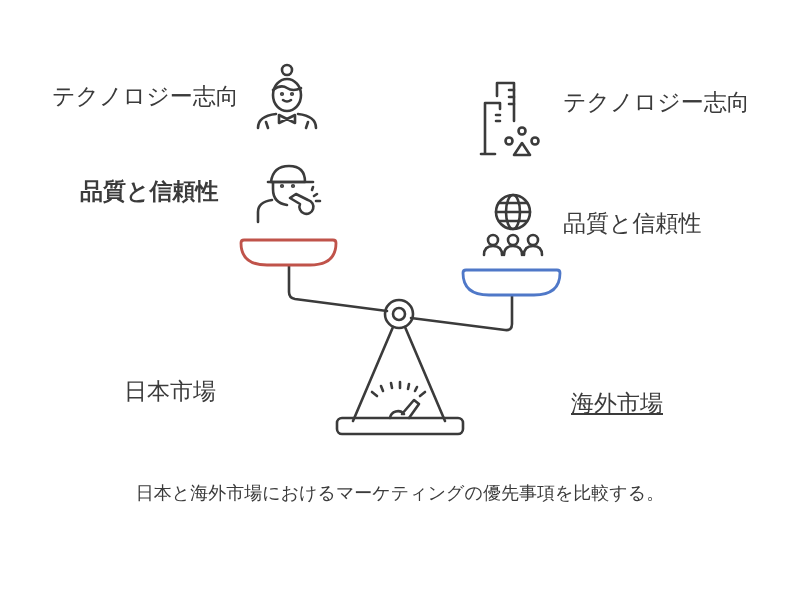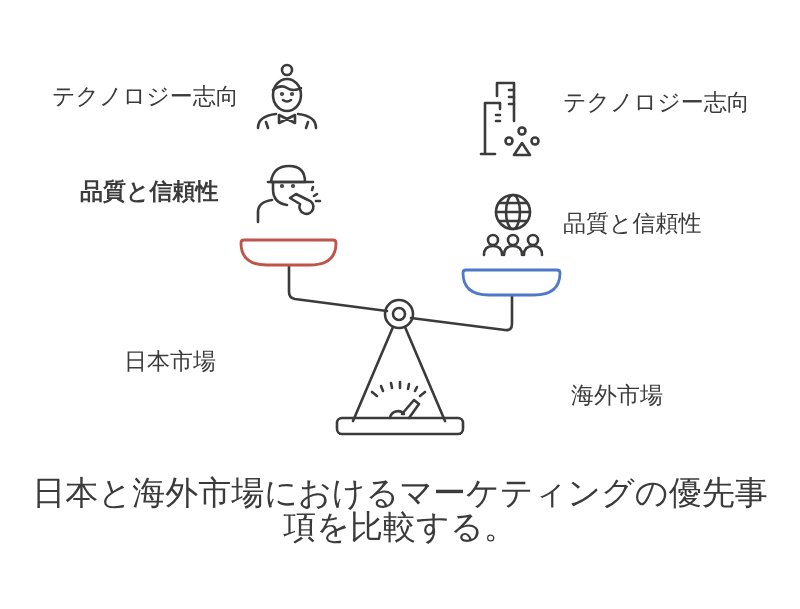--- a/index.html
+++ b/index.html
@@ -2,21 +2,21 @@
 <html><head>
 <meta charset="utf-8">
 <style>
   html, body { margin:0; padding:0; background:#ffffff; }
   body { width:800px; height:609px; position:relative; overflow:hidden;
          font-family:"DejaVu Sans", "Liberation Sans", sans-serif; color:#3b3b3b; }
   .label { position:absolute; font-size:23px; line-height:31px; color:#3b3b3b; white-space:nowrap; }
   .wrap2 { white-space:normal; width:200px; }
   svg.main { position:absolute; left:0; top:0; }
   .caption { position:absolute; left:20px; width:760px; top:476px; text-align:center;
-             font-size:33px; line-height:34px; color:#3b3b3b; }
+             font-size:18px; line-height:34px; color:#3b3b3b; }
 </style>
 </head>
 <body>
 
 <svg class="main" width="800" height="609" viewBox="0 0 800 609">
   <g fill="none" stroke="#3b3b3b" stroke-width="2.6" stroke-linecap="round" stroke-linejoin="round">
 
     <g>
       <circle cx="287" cy="70" r="5"></circle>
       <path d="M273 95 a14 16 0 1 1 28 0 a14 16 0 0 1 -28 0"></path>
@@ -77,16 +77,16 @@
   </g>
 
   <path d="M241 243 q0 -3 3 -3 h89 q3 0 3 3 q0 22 -26 22 h-43 q-26 0 -26 -22 z" fill="none" stroke="#c0534a" stroke-width="2.8"></path>
   <path d="M463 273 q0 -3 3 -3 h91 q3 0 3 3 q0 22 -26 22 h-45 q-26 0 -26 -22 z" fill="none" stroke="#4f78c8" stroke-width="2.8"></path>
 </svg>
 
 <div class="label" style="left:52px; top:81px;">テクノロジー志向</div>
 <div class="label" style="left:80px; top:176px;font-weight:bold;">品質と信頼性</div>
 <div class="label wrap2" style="left:563px; top:87px; width:190px;">テクノロジー志向</div>
 <div class="label" style="left:563px; top:208px;">品質と信頼性</div>
-<div class="label" style="left:124px; top:346px;text-align:center;">日本市場</div>
-<div class="label" style="left:571px; top:380px;">海外市場</div>
+<div class="label" style="left:124px; top:376px;text-align:center;">日本市場</div>
+<div class="label" style="left:571px; top:388px;text-decoration:underline;">海外市場</div>
 
 <div class="caption">日本と海外市場におけるマーケティングの優先事項を比較する。</div>
 
 </body></html>

